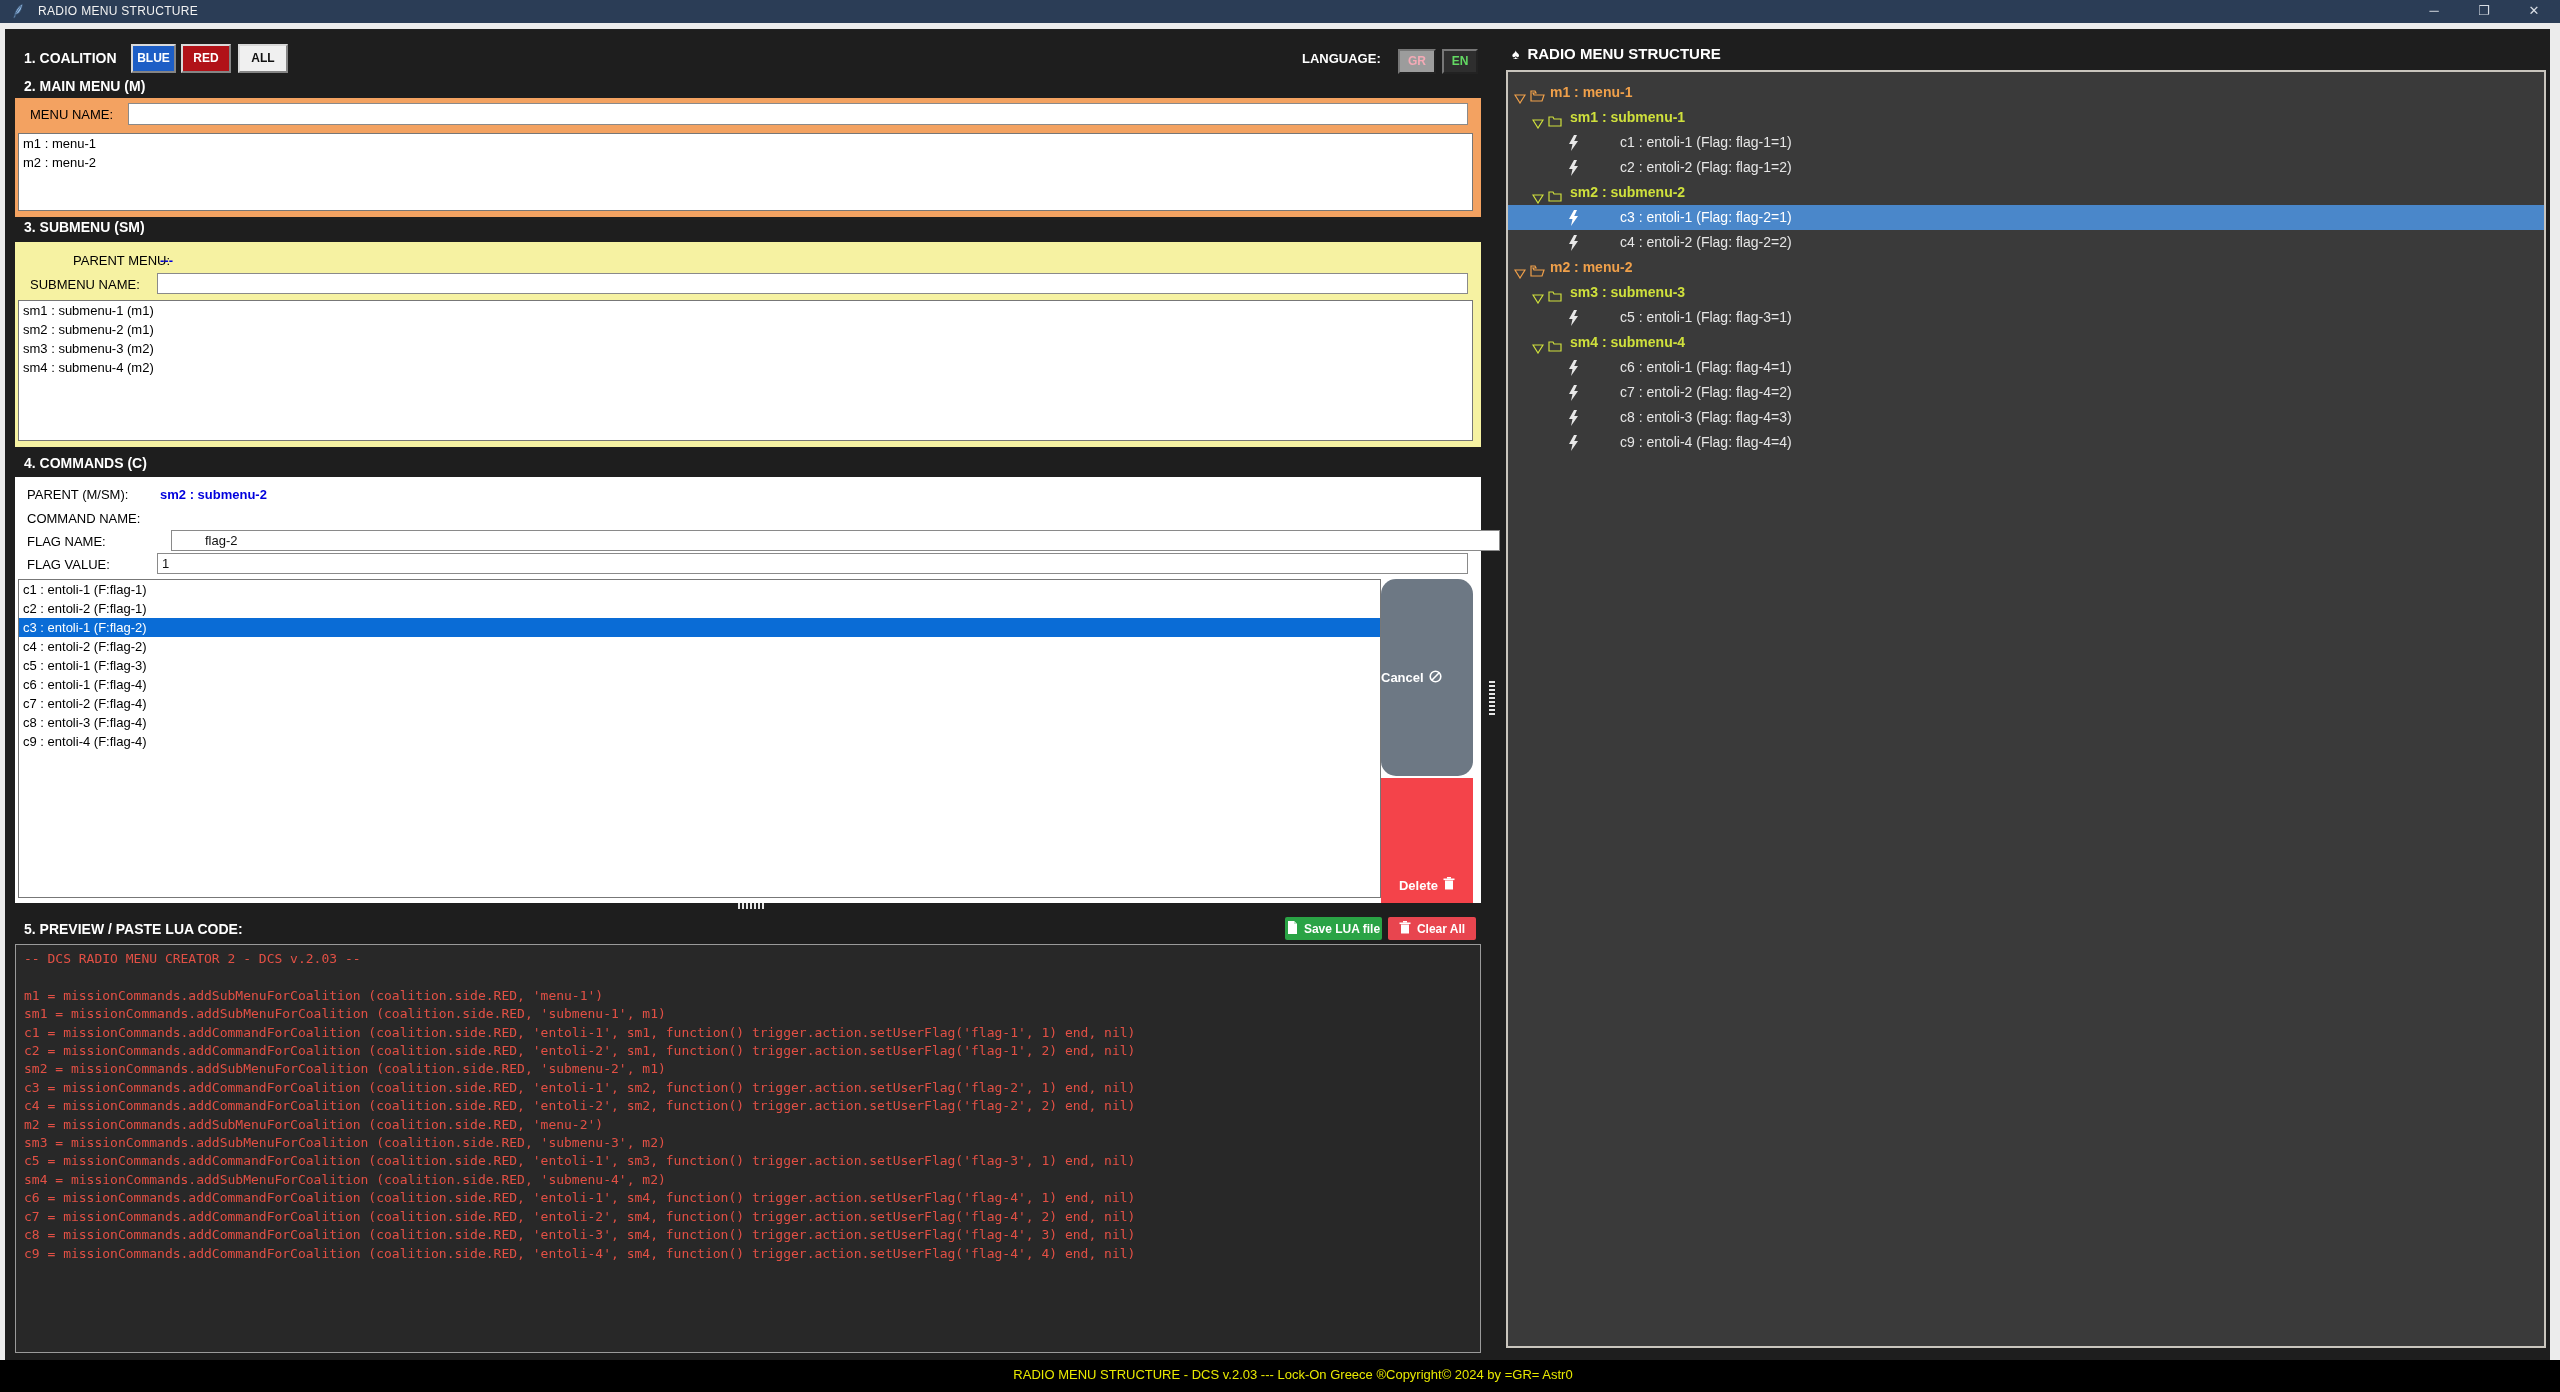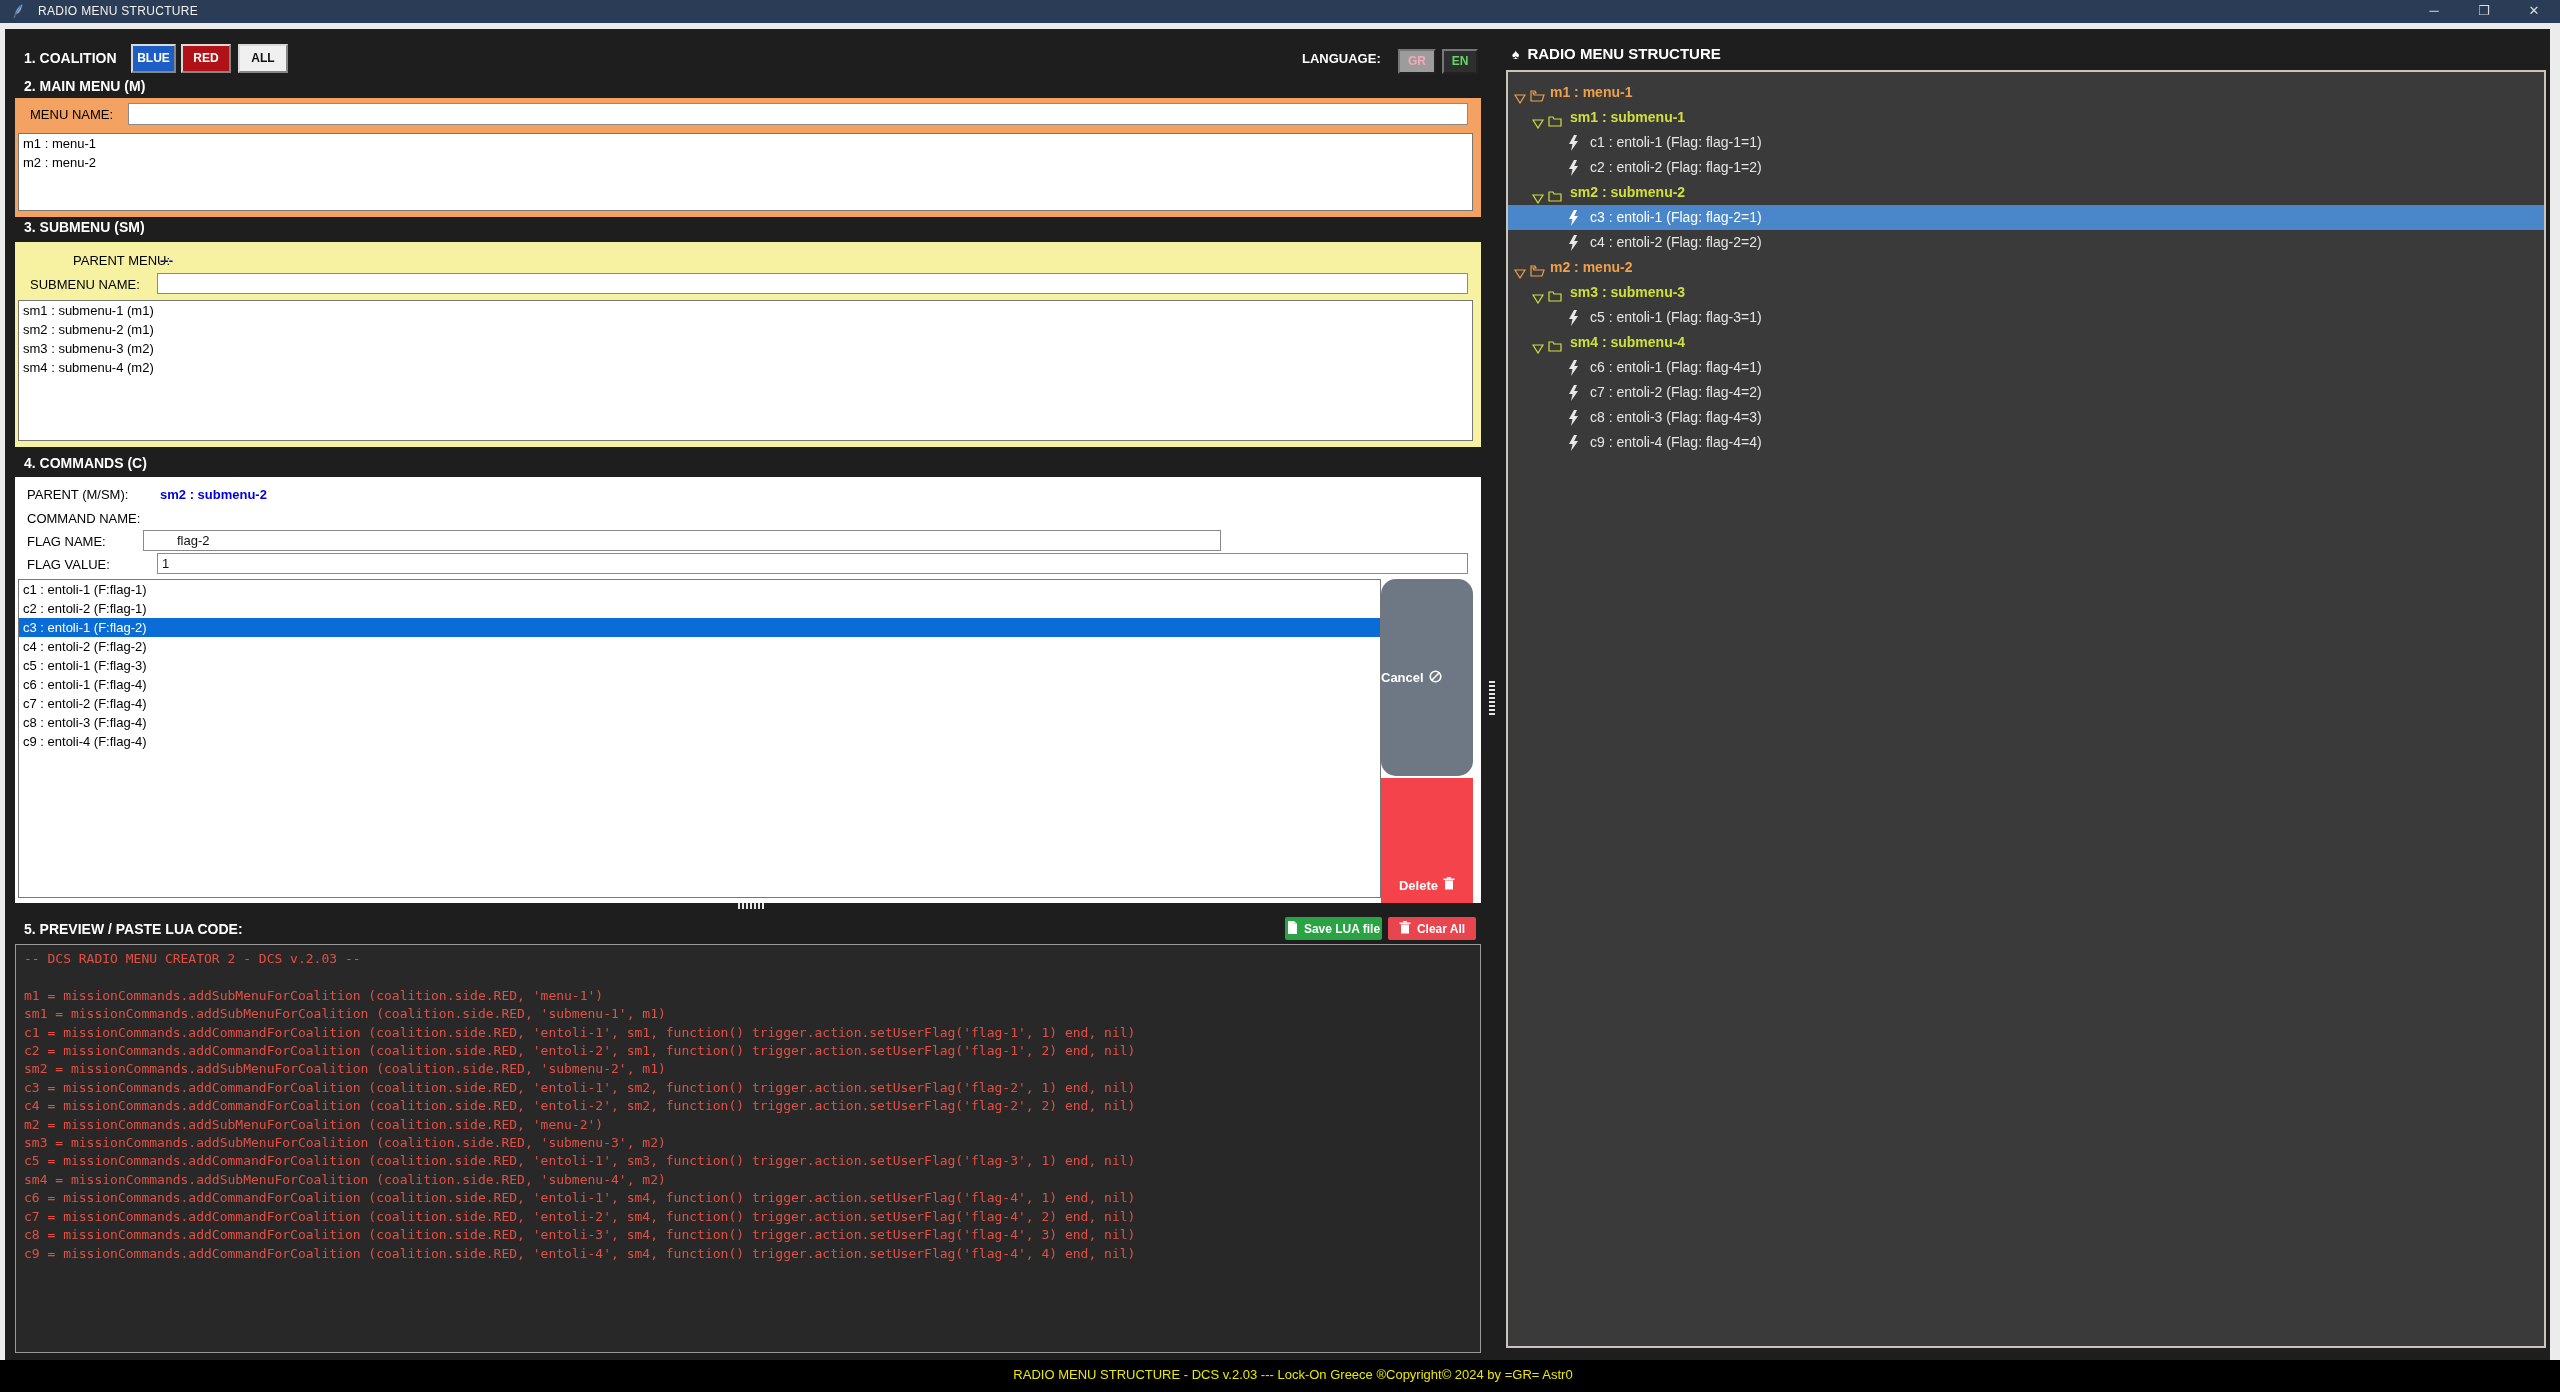--- a/index.html
+++ b/index.html
@@ -75,21 +75,21 @@
   
   .tree-header { position:absolute; left:1512px; top:45px; color:#fff; font-size:15px; font-weight:bold; display:flex; align-items:center; gap:8px; }
   .tree-panel { position:absolute; left:1506px; top:70px; width:1040px; height:1278px; background:#3a3a3a; border:2px solid #c9c5bd; }
   .tree-row { position:relative; height:25px; line-height:25px; font-size:14px; white-space:nowrap; }
   .tree-rows { position:absolute; left:0; top:8px; width:100%; }
   .tree-row .t-arrow  { position:absolute; top:7px; }
   .tree-row .t-folder { position:absolute; top:5px; }
   .tree-row .t-bolt   { position:absolute; left:60px; top:4px; }
   .tree-row.lvl1 .t-arrow { left:6px; }  .tree-row.lvl1 .t-folder { left:22px; } .tree-row.lvl1 .t-label { margin-left:42px; color:#f0a04a; font-weight:bold; }
   .tree-row.lvl2 .t-arrow { left:24px; } .tree-row.lvl2 .t-folder { left:40px; } .tree-row.lvl2 .t-label { margin-left:62px; color:#cfe03c; font-weight:bold; }
-  .tree-row.lvl3 .t-label { margin-left:82px; color:#e6e6e6; }
+  .tree-row.lvl3 .t-label { margin-left:112px; color:#e6e6e6; }
   .tree-row.selected { background:#4a87ca; }
   .tree-row.selected .t-label { color:#fff; }
 
   
   .statusbar { position:absolute; left:0; top:1360px; width:2560px; height:32px; background:#000;
                color:#e8e800; font-size:13px; text-align:center; line-height:30px;padding-left:26px; }
 </style>
 </head>
 <body>
 
@@ -142,21 +142,21 @@
 </div>
 
 <div class="section-heading" style="left:24px; top:455px;">4. COMMANDS (C)</div>
 <div class="panel panel-cmd">
   <span class="fld-label" style="left:12px; top:10px;">PARENT (M/SM):</span>
   <span class="blue-val" style="left:145px; top:10px;">sm2 : submenu-2</span>
 
   <span class="fld-label" style="left:12px; top:34px;">COMMAND NAME:</span>
 
   <span class="fld-label" style="left:12px; top:57px;">FLAG NAME:</span>
-  <input class="fld-input" style="left: 128px; top: 53px; width: 1078px; height: 21px; padding-left: 33px;" value="flag-2">
+  <input class="fld-input" style="left: 156px; top: 53px; width: 1329px; height: 21px; padding-left: 33px;" value="flag-2">
 
   <span class="fld-label" style="left:12px; top:80px;">FLAG VALUE:</span>
   <input class="fld-input" style="left: 142px; top: 76px; width: 1311px; height: 21px;" value="1">
 
   <div class="listbox" style="left:3px; top:102px; width:1363px; height:319px;">
     <div class="lb-item">c1 : entoli-1 (F:flag-1)</div>
     <div class="lb-item">c2 : entoli-2 (F:flag-1)</div>
     <div class="lb-item selected">c3 : entoli-1 (F:flag-2)</div>
     <div class="lb-item">c4 : entoli-2 (F:flag-2)</div>
     <div class="lb-item">c5 : entoli-1 (F:flag-3)</div>

